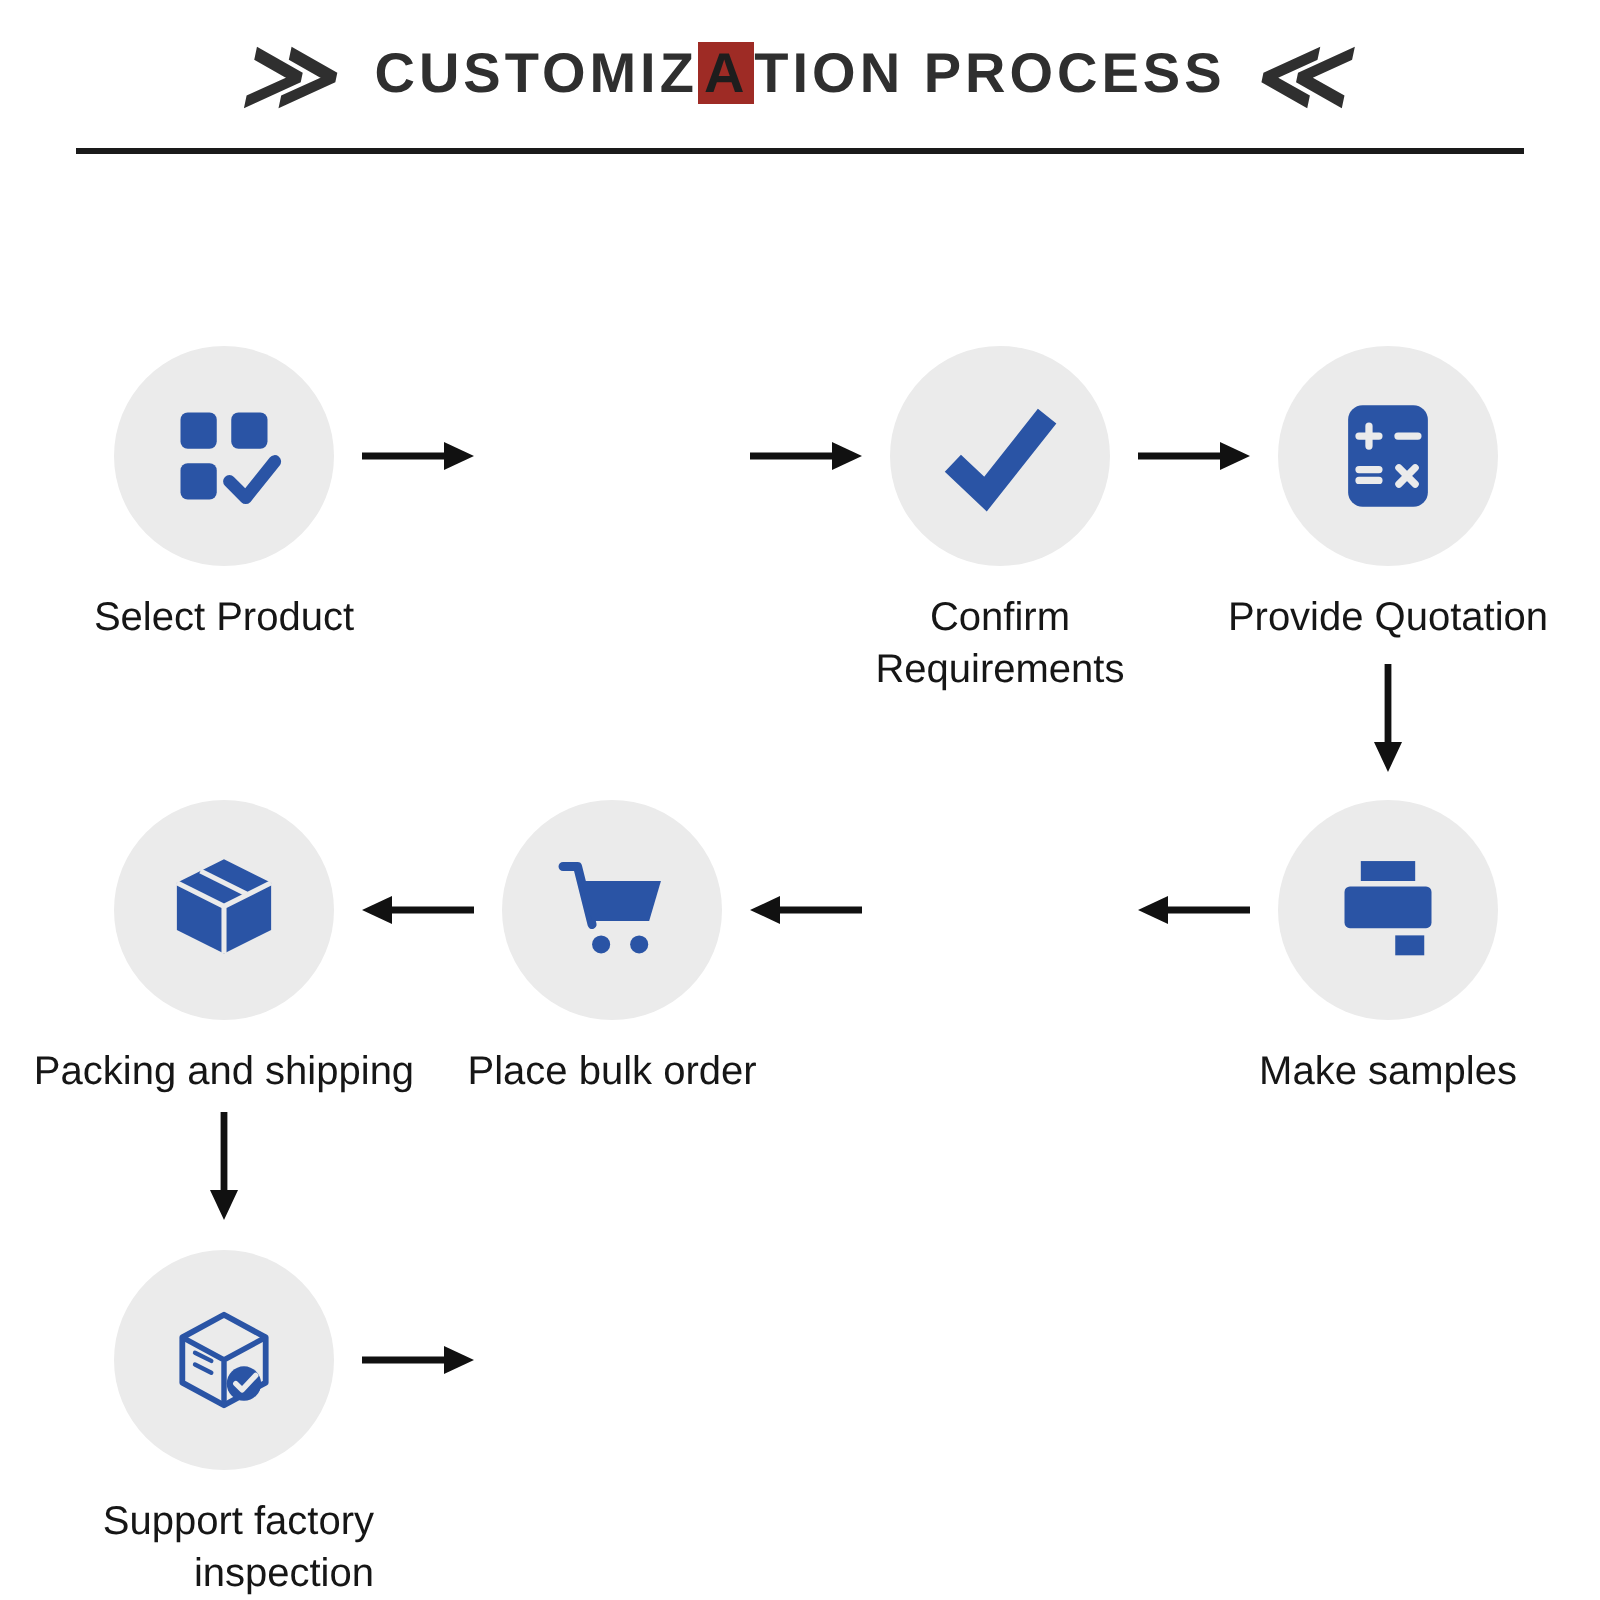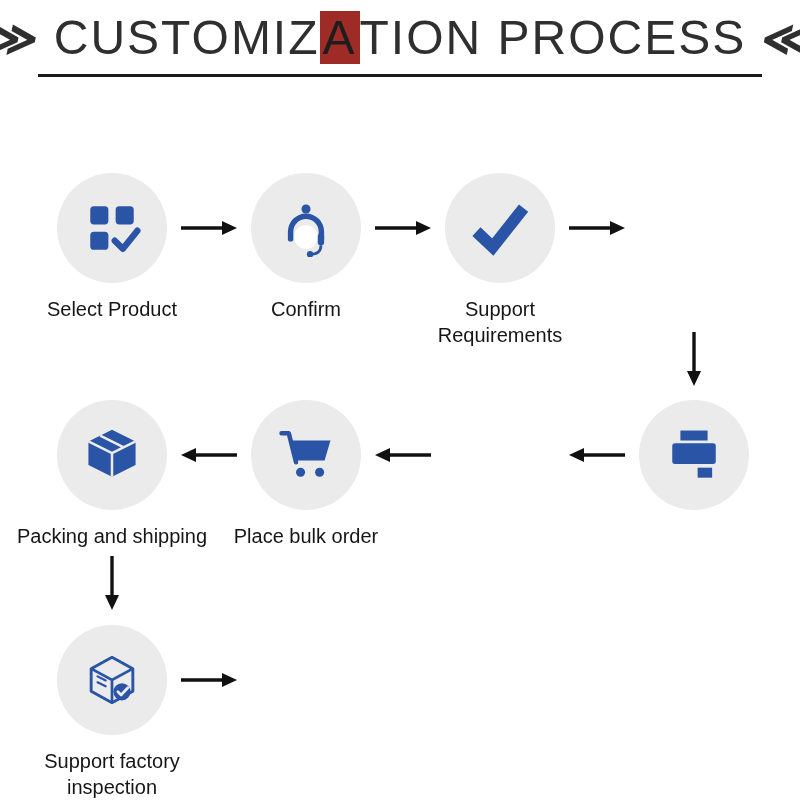--- a/index.html
+++ b/index.html
@@ -20,36 +20,36 @@
 
   .title-row {
     position: absolute; top: 14px; left: 0; width: 100%;
     display: flex; justify-content: center; align-items: center; gap: 16px;
   }
   .title-mark {
     font-size: 46px; font-weight: bold; color: var(--title);
     transform: skewX(-12deg) scaleY(1.05); line-height: 1;
   }
   .title-text {
-    font-size: 48px; font-weight: normal; color: var(--title);
+    font-size: 28px; font-weight: bold; color: var(--title);
     letter-spacing: 2px; line-height: 1; white-space: nowrap;
   }
   .hl { background: var(--red); padding: 0 3px; color: #1d1d1d; }
 
   .rule { position: absolute; left: 38px; right: 38px; top: 74px; height: 3px; background: #1a1a1a; }
 
   .step { position: absolute; width: 200px; text-align: center; }
   .circle {
     width: 110px; height: 110px; border-radius: 50%;
     background: var(--circle); margin: 0 auto;
     display: flex; align-items: center; justify-content: center;
   }
   .circle svg { width: 58px; height: 58px; color: var(--blue); fill: currentColor; }
   .label { margin-top: 13px; font-size: 20px; color: #161616; line-height: 1.3; }
-  .label.narrow { width: 150px; margin-left: auto; margin-right: auto; }
+  .label.narrow { width: 150px; margin-left: auto; margin-right: auto; text-align: right; }
 
   .arrow { position: absolute; }
   .arrow line { stroke: var(--arrow); stroke-width: 3.4; }
   .arrow polygon { fill: var(--arrow); }
 </style>
 </head>
 <body>
 
 <div class="canvas">
 
@@ -65,43 +65,44 @@
       <svg viewBox="0 0 64 64">
         <rect x="8" y="8" width="20" height="20" rx="4"></rect>
         <rect x="36" y="8" width="20" height="20" rx="4"></rect>
         <rect x="8" y="36" width="20" height="20" rx="4"></rect>
         <path d="M35 46 L44 55 L60 35" fill="none" stroke="currentColor" stroke-width="7" stroke-linecap="round" stroke-linejoin="round"></path>
       </svg>
     </div>
     <div class="label">Select Product</div>
   </div>
 
-  <div class="step" style="left:206px; top:173px">
-    <div class="circle">
-      <svg viewBox="0 0 64 64">
-        <circle cx="32" cy="42" r="13" fill="#ffffff"></circle>
-        <path d="M12 44 v-8 a20 20 0 0 1 40 0 v8 a3 3 0 0 1 -6 0 v-8 a14 14 0 0 0 -28 0 v8 a3 3 0 0 1 -6 0 Z"></path>
-        <circle cx="32" cy="11" r="5"></circle>
-        <rect x="45" y="38" width="7" height="13" rx="3"></rect>
-        <path d="M48.5 51 C48.5 58 44 61 37 61" fill="none" stroke="currentColor" stroke-width="3"></path>
-        <circle cx="36.5" cy="61" r="3.5"></circle>
-      </svg>
-    </div>
-    <div class="label">Confirm</div>
-  </div>
 
   <div class="step" style="left:400px; top:173px">
     <div class="circle">
       <svg viewBox="0 0 64 64">
         <path d="M6 36 L24 53 L58 10" fill="none" stroke="currentColor" stroke-width="13" stroke-linejoin="miter"></path>
       </svg>
     </div>
-    <div class="label">Support Requirements</div>
+    <div class="label">Confirm Requirements</div>
   </div>
 
+  <div class="step" style="left:594px; top:173px">
+    <div class="circle">
+      <svg viewBox="0 0 64 64">
+        <rect x="10" y="4" width="44" height="56" rx="8"></rect>
+        <g fill="none" stroke="var(--circle)" stroke-width="4" stroke-linecap="round">
+          <path d="M21.5 15.5 v11 M16 21 h11"></path>
+          <path d="M37.5 21 h11"></path>
+          <path d="M16 39.5 h11 M16 45.5 h11"></path>
+          <path d="M38 38.5 l9 9 M47 38.5 l-9 9"></path>
+        </g>
+      </svg>
+    </div>
+    <div class="label">Provide Quotation</div>
+  </div>
 
   <svg class="arrow" style="left:181px; top:219px" width="56" height="18" viewBox="0 0 56 18">
     <line x1="0" y1="9" x2="42" y2="9"></line>
       <polygon points="41,2 56,9 41,16"></polygon>
   </svg>
   <svg class="arrow" style="left:375px; top:219px" width="56" height="18" viewBox="0 0 56 18">
     <line x1="0" y1="9" x2="42" y2="9"></line>
       <polygon points="41,2 56,9 41,16"></polygon>
   </svg>
   <svg class="arrow" style="left:569px; top:219px" width="56" height="18" viewBox="0 0 56 18">
@@ -115,20 +116,21 @@
   </svg>
 
   <div class="step" style="left:594px; top:400px">
     <div class="circle">
       <svg viewBox="0 0 64 64">
         <rect x="17" y="5" width="30" height="11"></rect>
         <rect x="8" y="19" width="48" height="23" rx="3"></rect>
         <rect x="36" y="46" width="16" height="11"></rect>
       </svg>
     </div>
+    <div class="label">Make samples</div>
   </div>
 
 
   <div class="step" style="left:206px; top:400px">
     <div class="circle">
       <svg viewBox="0 0 64 64">
         <path d="M5 8 h8 l8 32" fill="none" stroke="currentColor" stroke-width="5" stroke-linecap="round" stroke-linejoin="round"></path>
         <path d="M15 16 H59 L52.5 38 H21 Z"></path>
         <circle cx="26" cy="51" r="5"></circle>
         <circle cx="47" cy="51" r="5"></circle>

